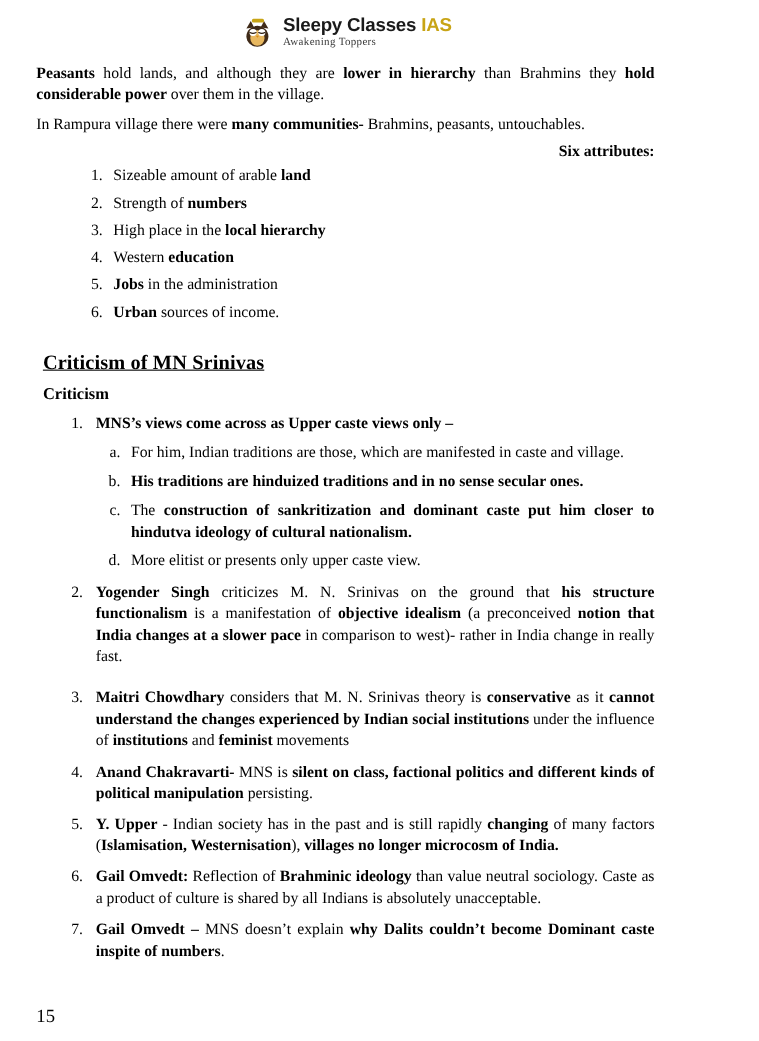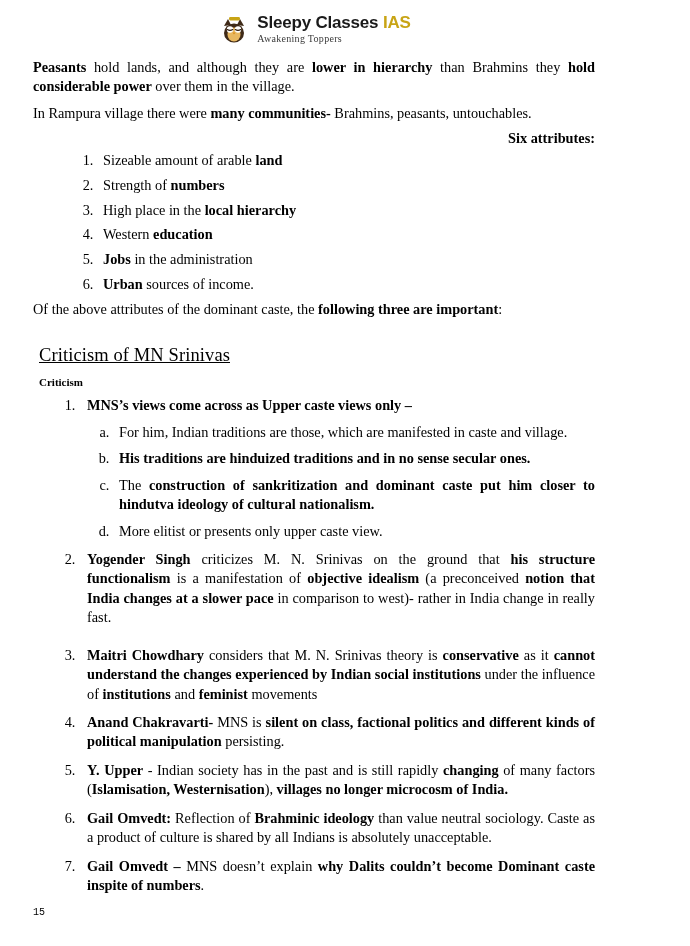--- a/index.html
+++ b/index.html
@@ -90,27 +90,27 @@
   ol.num > li {
     margin-bottom: 6px;
     padding-left: 6px;
   }
   ol.num.tight > li { margin-bottom: 7px; }
 
   
   h2.section {
     font-family: "Liberation Serif", serif;
     font-size: 18.5px;
-    font-weight: normal;
+    font-weight: bold;
     text-decoration: underline;
     margin: 26px 0 10px 6px;
     letter-spacing: 0.1px;
   }
   .subhead {
-    font-size: 11px;
+    font-size: 15px;
     font-weight: bold;
     margin: 0 0 8px 6px;
   }
 
   
   ol.crit {
     margin: 0;
     padding-left: 46px;
     font-size: 14.3px;
     line-height: 1.36;
@@ -131,23 +131,23 @@
   }
   ol.alpha > li {
     margin-bottom: 7px;
     padding-left: 6px;
     text-align: justify;
   }
 
   .pagenum {
     position: absolute;
     left: 33px;
-    bottom: 28px;
-    font-size: 10px;
-    font-family: Liberation Mono, monospace;
+    bottom: 12px;
+    font-size: 17px;
+    font-family: Liberation Serif, serif;
   }
 </style>
 </head>
 <body>
 
 <div class="page">
 
   <div class="header">
     <div class="logo-wrap">
       <span class="logo-mark">
@@ -177,21 +177,20 @@
   <p class="lead">Six attributes:</p>
   <ol class="num">
       <li>Sizeable amount of arable <b>land</b></li>
       <li>Strength of <b>numbers</b></li>
       <li>High place in the <b>local hierarchy</b></li>
       <li>Western <b>education</b></li>
       <li><b>Jobs</b> in the administration</li>
       <li><b>Urban</b> sources of income.</li>
     </ol>
 
-  <p class="para">Of the above attributes of the dominant caste, the <b>following three are important</b>:</p>
 
   <h2 class="section">Criticism of MN Srinivas</h2>
   <p class="subhead">Criticism</p>
 
   <ol class="crit" id="crit-list">
       <li><span><b>MNS’s views come across as Upper caste views only –</b></span><ol class="alpha">
           <li>For him, Indian traditions are those, which are manifested in caste and village.</li>
           <li><b>His traditions are hinduized traditions and in no sense secular ones.</b></li>
           <li>The <b>construction of sankritization and dominant caste put him closer to hindutva ideology of cultural nationalism.</b></li>
           <li>More elitist or presents only upper caste view.</li>

